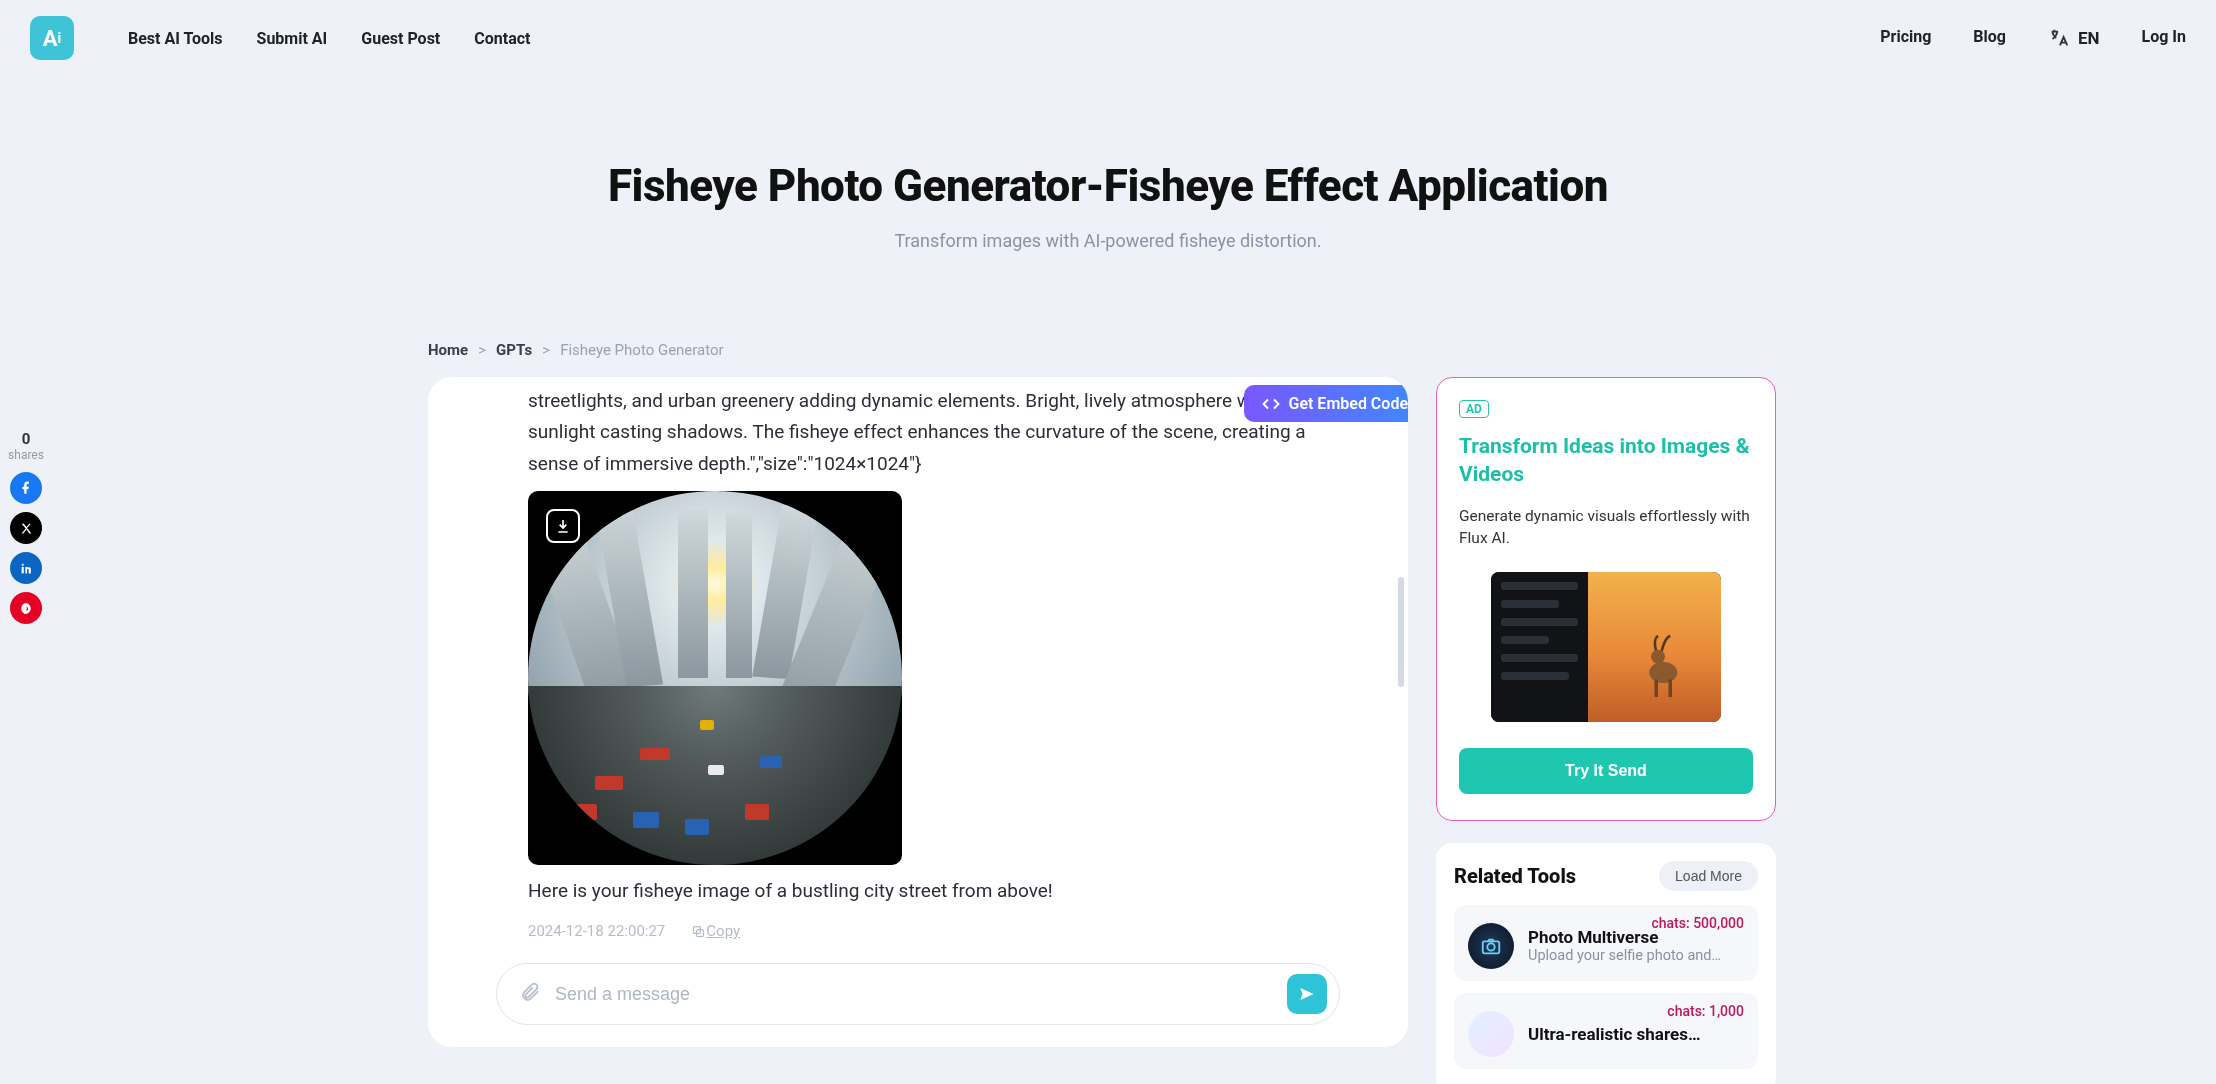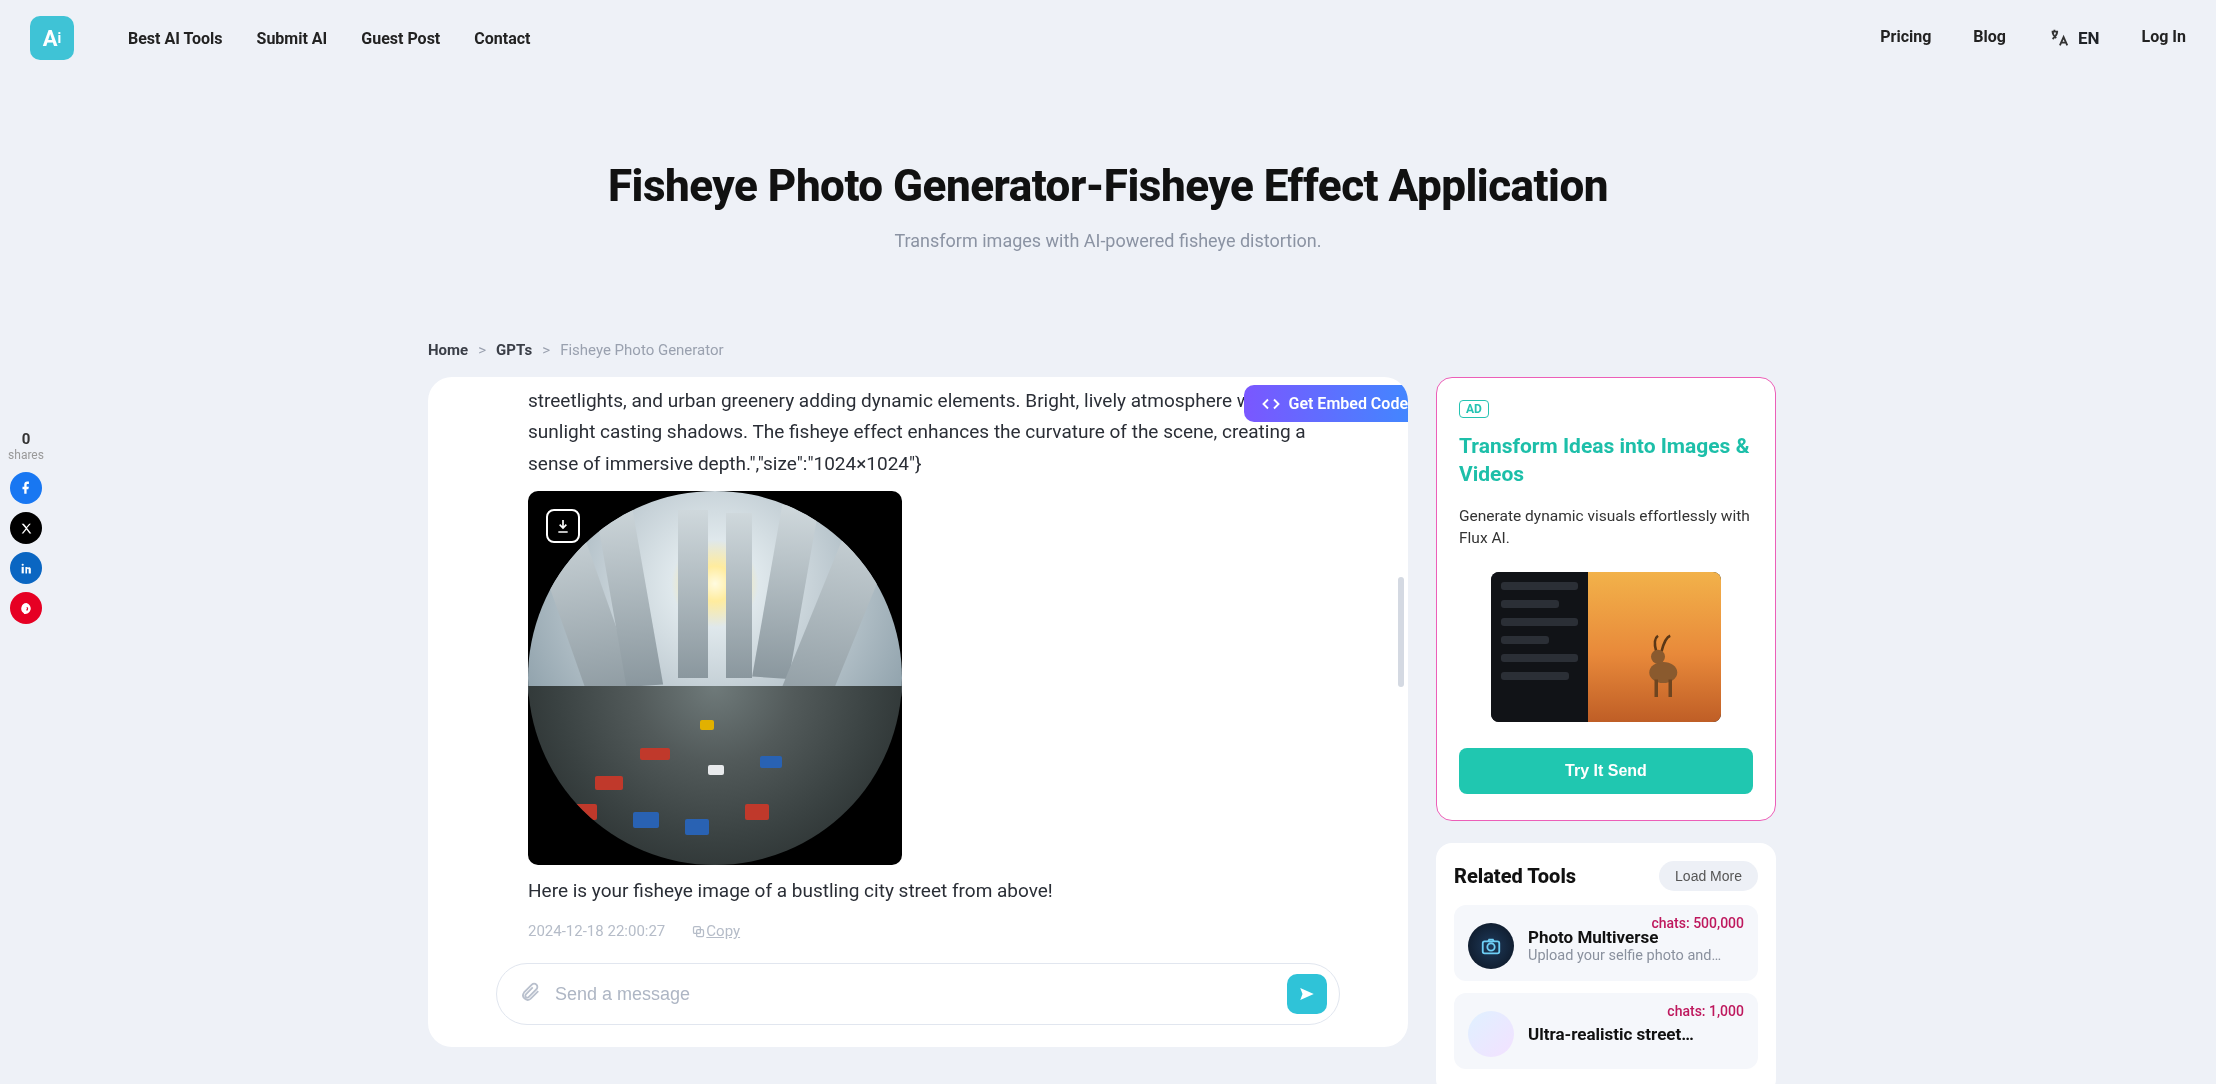--- a/index.html
+++ b/index.html
@@ -437,21 +437,21 @@
             <div class="desc">Upload your selfie photo and…</div>
           </div>
         </div>
       </div>
 
       <div class="tool">
         <div class="chats">chats: 1,000</div>
         <div class="row">
           <div class="icon ultra"></div>
           <div class="meta2">
-            <div class="name">Ultra-realistic street…</div>
+            <div class="name">Ultra-realistic shares…</div>
             <div class="desc"></div>
           </div>
         </div>
       </div>
     </div>
   </div>
 </div>
 
 <div class="share-rail">
   <div class="count">0</div>

